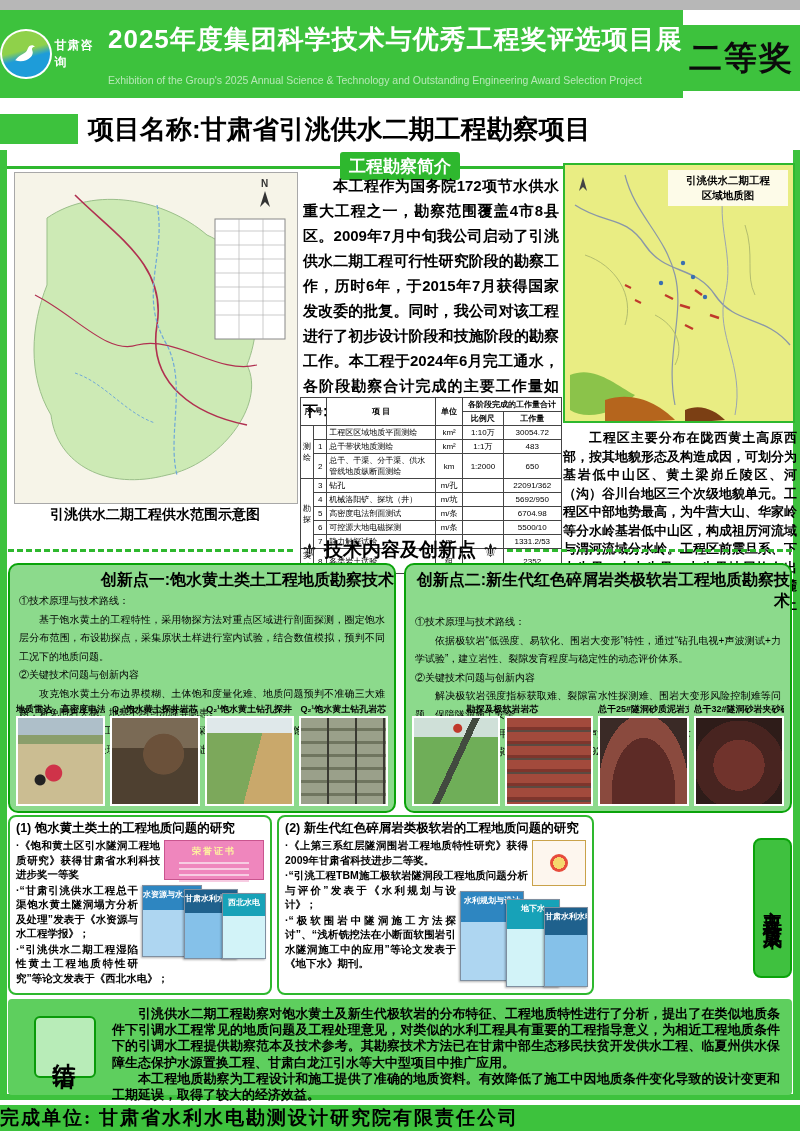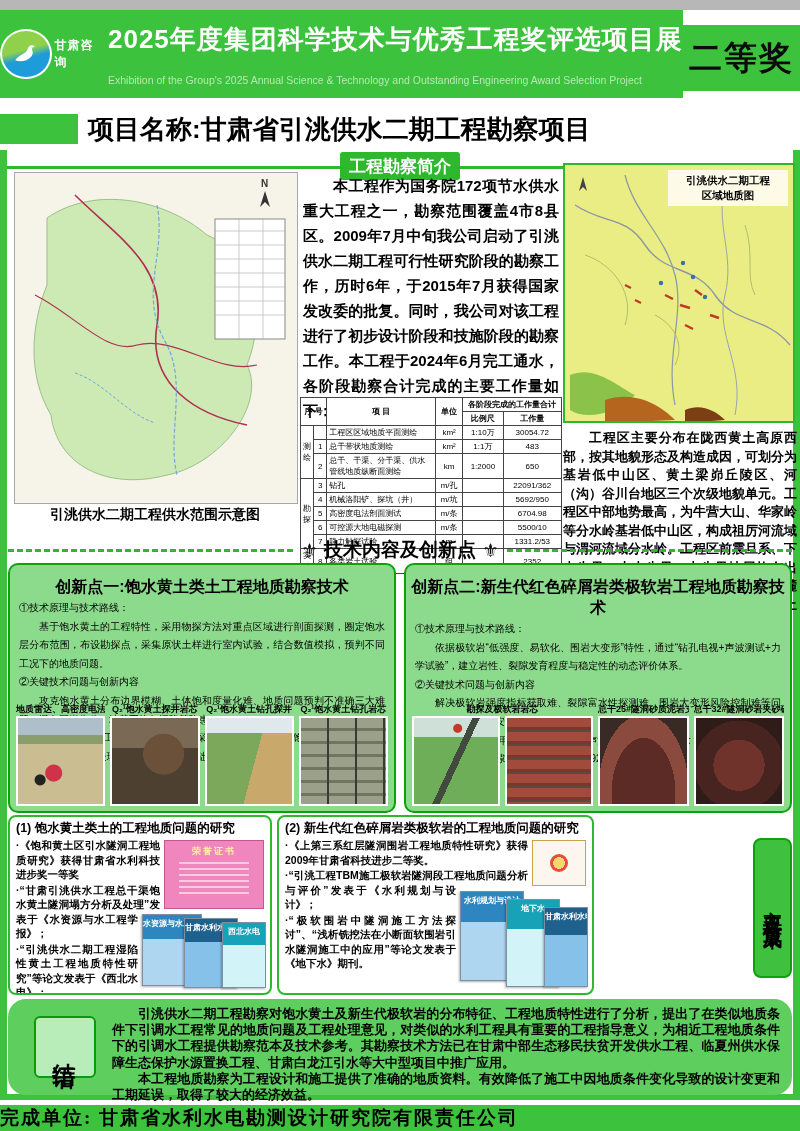--- a/index.html
+++ b/index.html
@@ -42,21 +42,21 @@
   .intro-right-text{position:absolute;left:563px;top:429px;width:234px;font-size:13px;font-weight:600;line-height:18.5px;
                     text-align:justify;text-indent:2em}
   
   .divider{position:absolute;left:0;top:538px;width:800px;height:24px;display:flex;align-items:center}
   .divider .dash{flex:1;border-top:3px dashed #2eb82e;margin:0 8px}
   .divider-title{font-size:19px;font-weight:bold;margin:0 6px;white-space:nowrap}
   .fleur{font-size:19px;color:#111}
   
   .inno{position:absolute;top:563px;height:250px;background:#8cda8c;border:2px solid #0aa30a;border-radius:10px;box-sizing:border-box;overflow:hidden}
   #inno1{left:8px;width:388px} #inno2{left:404px;width:388px}
-  .inno-title{text-align:center;font-size:16px;font-weight:bold;margin-top:12px}
+  .inno-title{text-align:right;font-size:16px;font-weight:bold;margin-top:5px}
   .inno-body{padding:1px 9px 0;font-size:10px;font-weight:normal;line-height:18.6px;text-align:justify}
   .inno-body .b{text-indent:2em}
   .photo-row{position:absolute;left:6px;right:6px;top:137px;display:flex;gap:5px}
   .ph{flex:1;min-width:0}
   .ph-cap{font-size:9px;font-weight:bold;text-align:center;height:14px;line-height:14px;overflow:hidden;white-space:nowrap}
   .ph-img{height:90px;border:2px solid #fff;box-sizing:border-box}
   .ph-pair{display:flex;gap:5px}
   .ph-pair .ph-img{flex:1}
   
   .p-georadar{background:radial-gradient(circle at 42% 64%,#cf3349 0 8px,transparent 9px),
@@ -74,21 +74,21 @@
   .p-redcore{background:repeating-linear-gradient(180deg,#a24a3c 0 9px,#7e352c 9px 12px,#5c4a41 12px 14px)}
   .p-tunnel1{background:radial-gradient(ellipse at 50% 88%,#5d2b26 0 52%,#8a4a3e 52% 74%,#3a2a26 74% 100%)}
   .p-tunnel2{background:radial-gradient(circle at 50% 55%,#70332c 0 40%,#482420 40% 70%,#2e1c19 70% 100%)}
   
   .res{position:absolute;top:815px;height:180px;background:#fff;border:2px solid #2eb82e;border-radius:8px;box-sizing:border-box;overflow:hidden}
   #res1{left:8px;width:264px} #res2{left:277px;width:317px} #res3{left:600px;width:148px}
   .res-title{font-size:12.5px;font-weight:bold;padding:4px 6px 0;line-height:15px}
   .res-body{padding:2px 6px;font-size:10.5px;font-weight:bold;line-height:14.5px;text-align:justify}
   .res-body p{margin:0 0 1px}
   .f-right{float:right;clear:right;margin:2px 0 3px 4px;position:relative}
-  .cert-pink{width:100px;height:69px;background:#ef86bd;border:1px solid #c9558f;box-sizing:border-box;text-align:center}
+  .cert-pink{width:100px;height:40px;background:#ef86bd;border:1px solid #c9558f;box-sizing:border-box;text-align:center}
   .cert-pink .cp-t{font-size:9px;font-weight:bold;color:#fef2a0;padding-top:3px;letter-spacing:2px}
   .cert-lines{margin:3px auto 0;width:72%;height:55%;background:repeating-linear-gradient(180deg,#f7cce2 0 2px,transparent 2px 6px)}
   .covers{position:relative}
   .cover{position:absolute;border:1px solid #7f8fa0;box-shadow:-1px 1px 2px rgba(0,0,0,.3);overflow:hidden;
          font-size:8px;font-weight:bold;color:#fff;text-align:center}
   .cover .cv-t{padding-top:2px;white-space:nowrap}
   .cv-blue{background:linear-gradient(180deg,#2e86c1 0 34%,#aed6f1 34% 100%)}
   .cv-cyan{background:linear-gradient(180deg,#17a2b8 0 34%,#d2f3f8 34% 100%)}
   .cv-deep{background:linear-gradient(180deg,#1f618d 0 34%,#85c1e9 34% 100%)}
   .cert-red{width:54px;height:46px;background:#fdf6ee;border:1px solid #c9a24a;box-sizing:border-box;
@@ -97,21 +97,21 @@
   .patent{margin:6px auto 0;width:95px;height:108px;background:#fdfbf6;border:2px solid #c0392b;box-sizing:border-box;
           outline:1px solid #c0392b;outline-offset:-6px;position:relative;text-align:center}
   .patent .pt-t{font-size:9px;font-weight:bold;color:#b03a2e;letter-spacing:1px;margin-top:12px}
   .patent .pt-lines{margin:6px auto 0;width:70%;height:45%;background:repeating-linear-gradient(180deg,#c9c4bb 0 1px,transparent 1px 6px)}
   .patent .pt-seal{position:absolute;right:7px;bottom:7px;width:22px;height:22px;border-radius:50%;
                    background:radial-gradient(rgba(231,76,60,.85) 0 60%,rgba(192,57,43,.9) 61% 100%)}
   .side-label{position:absolute;left:753px;top:838px;width:39px;height:140px;background:#3fc13f;border:2px solid #0aa30a;
               border-radius:8px;box-sizing:border-box;display:flex;align-items:center;justify-content:center}
   .side-label span{writing-mode:vertical-rl;font-size:19px;font-weight:bold;letter-spacing:4px}
   
-  .conclusion{position:absolute;left:8px;top:999px;width:784px;height:96px;background:#5ecf5e;border-radius:18px;box-sizing:border-box}
+  .conclusion{position:absolute;left:8px;top:999px;width:784px;height:96px;background:#5ecf5e;border-radius:4px;box-sizing:border-box}
   .conclusion-label{position:absolute;left:26px;top:17px;width:62px;height:62px;background:#b8ecb8;border:2px solid #0a9a0a;
                     border-radius:6px;box-sizing:border-box;display:flex;align-items:center;justify-content:center}
   .conclusion-label span{writing-mode:vertical-rl;font-size:23px;font-weight:bold;letter-spacing:3px}
   .conclusion-text{position:absolute;left:104px;top:7px;width:668px;font-size:13px;font-weight:bold;line-height:16.2px;text-align:justify}
   .conclusion-text p{margin:0;text-indent:2em}
   
   .footer{position:absolute;left:0;top:1105px;width:800px;height:26px;background:#3dc23d;display:flex;align-items:center;justify-content:flex-start}
   .footer span{font-family:"Liberation Serif",serif;font-size:19px;font-weight:bold;letter-spacing:2px}
 </style>
 </head>

